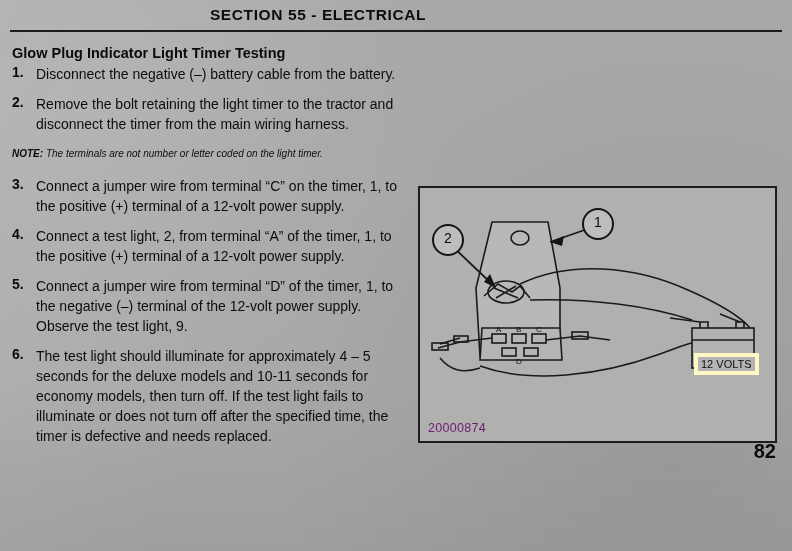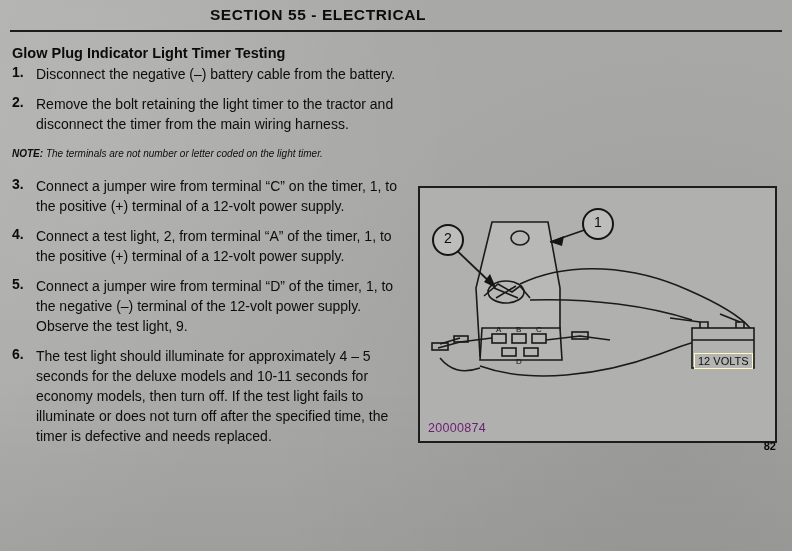--- a/index.html
+++ b/index.html
@@ -128,29 +128,29 @@
     color: #0b0b0b;
   }
   .callout-1 { left: 162px; top: 20px; }
   .callout-2 { left: 12px; top: 36px; }
   .battery-label {
     position: absolute;
     left: 274px;
     top: 165px;
     font-size: 11px;
     color: #0d0d0d;
-    border: 1px solid #fef9c3;
+    border: 4px solid #fef9c3;
     padding: 1px 3px;
     background: #b4b4b2;
   }
   .page-number {
     position: absolute;
     right: 16px;
     top: 440px;
-    font-size: 11px;
+    font-size: 20px;
     font-weight: 600;
     color: #0b0b0b;
     margin-left: 12px;
   }
   svg { display: block; }
 </style>
 </head>
 <body>
 
 <div class="page">

